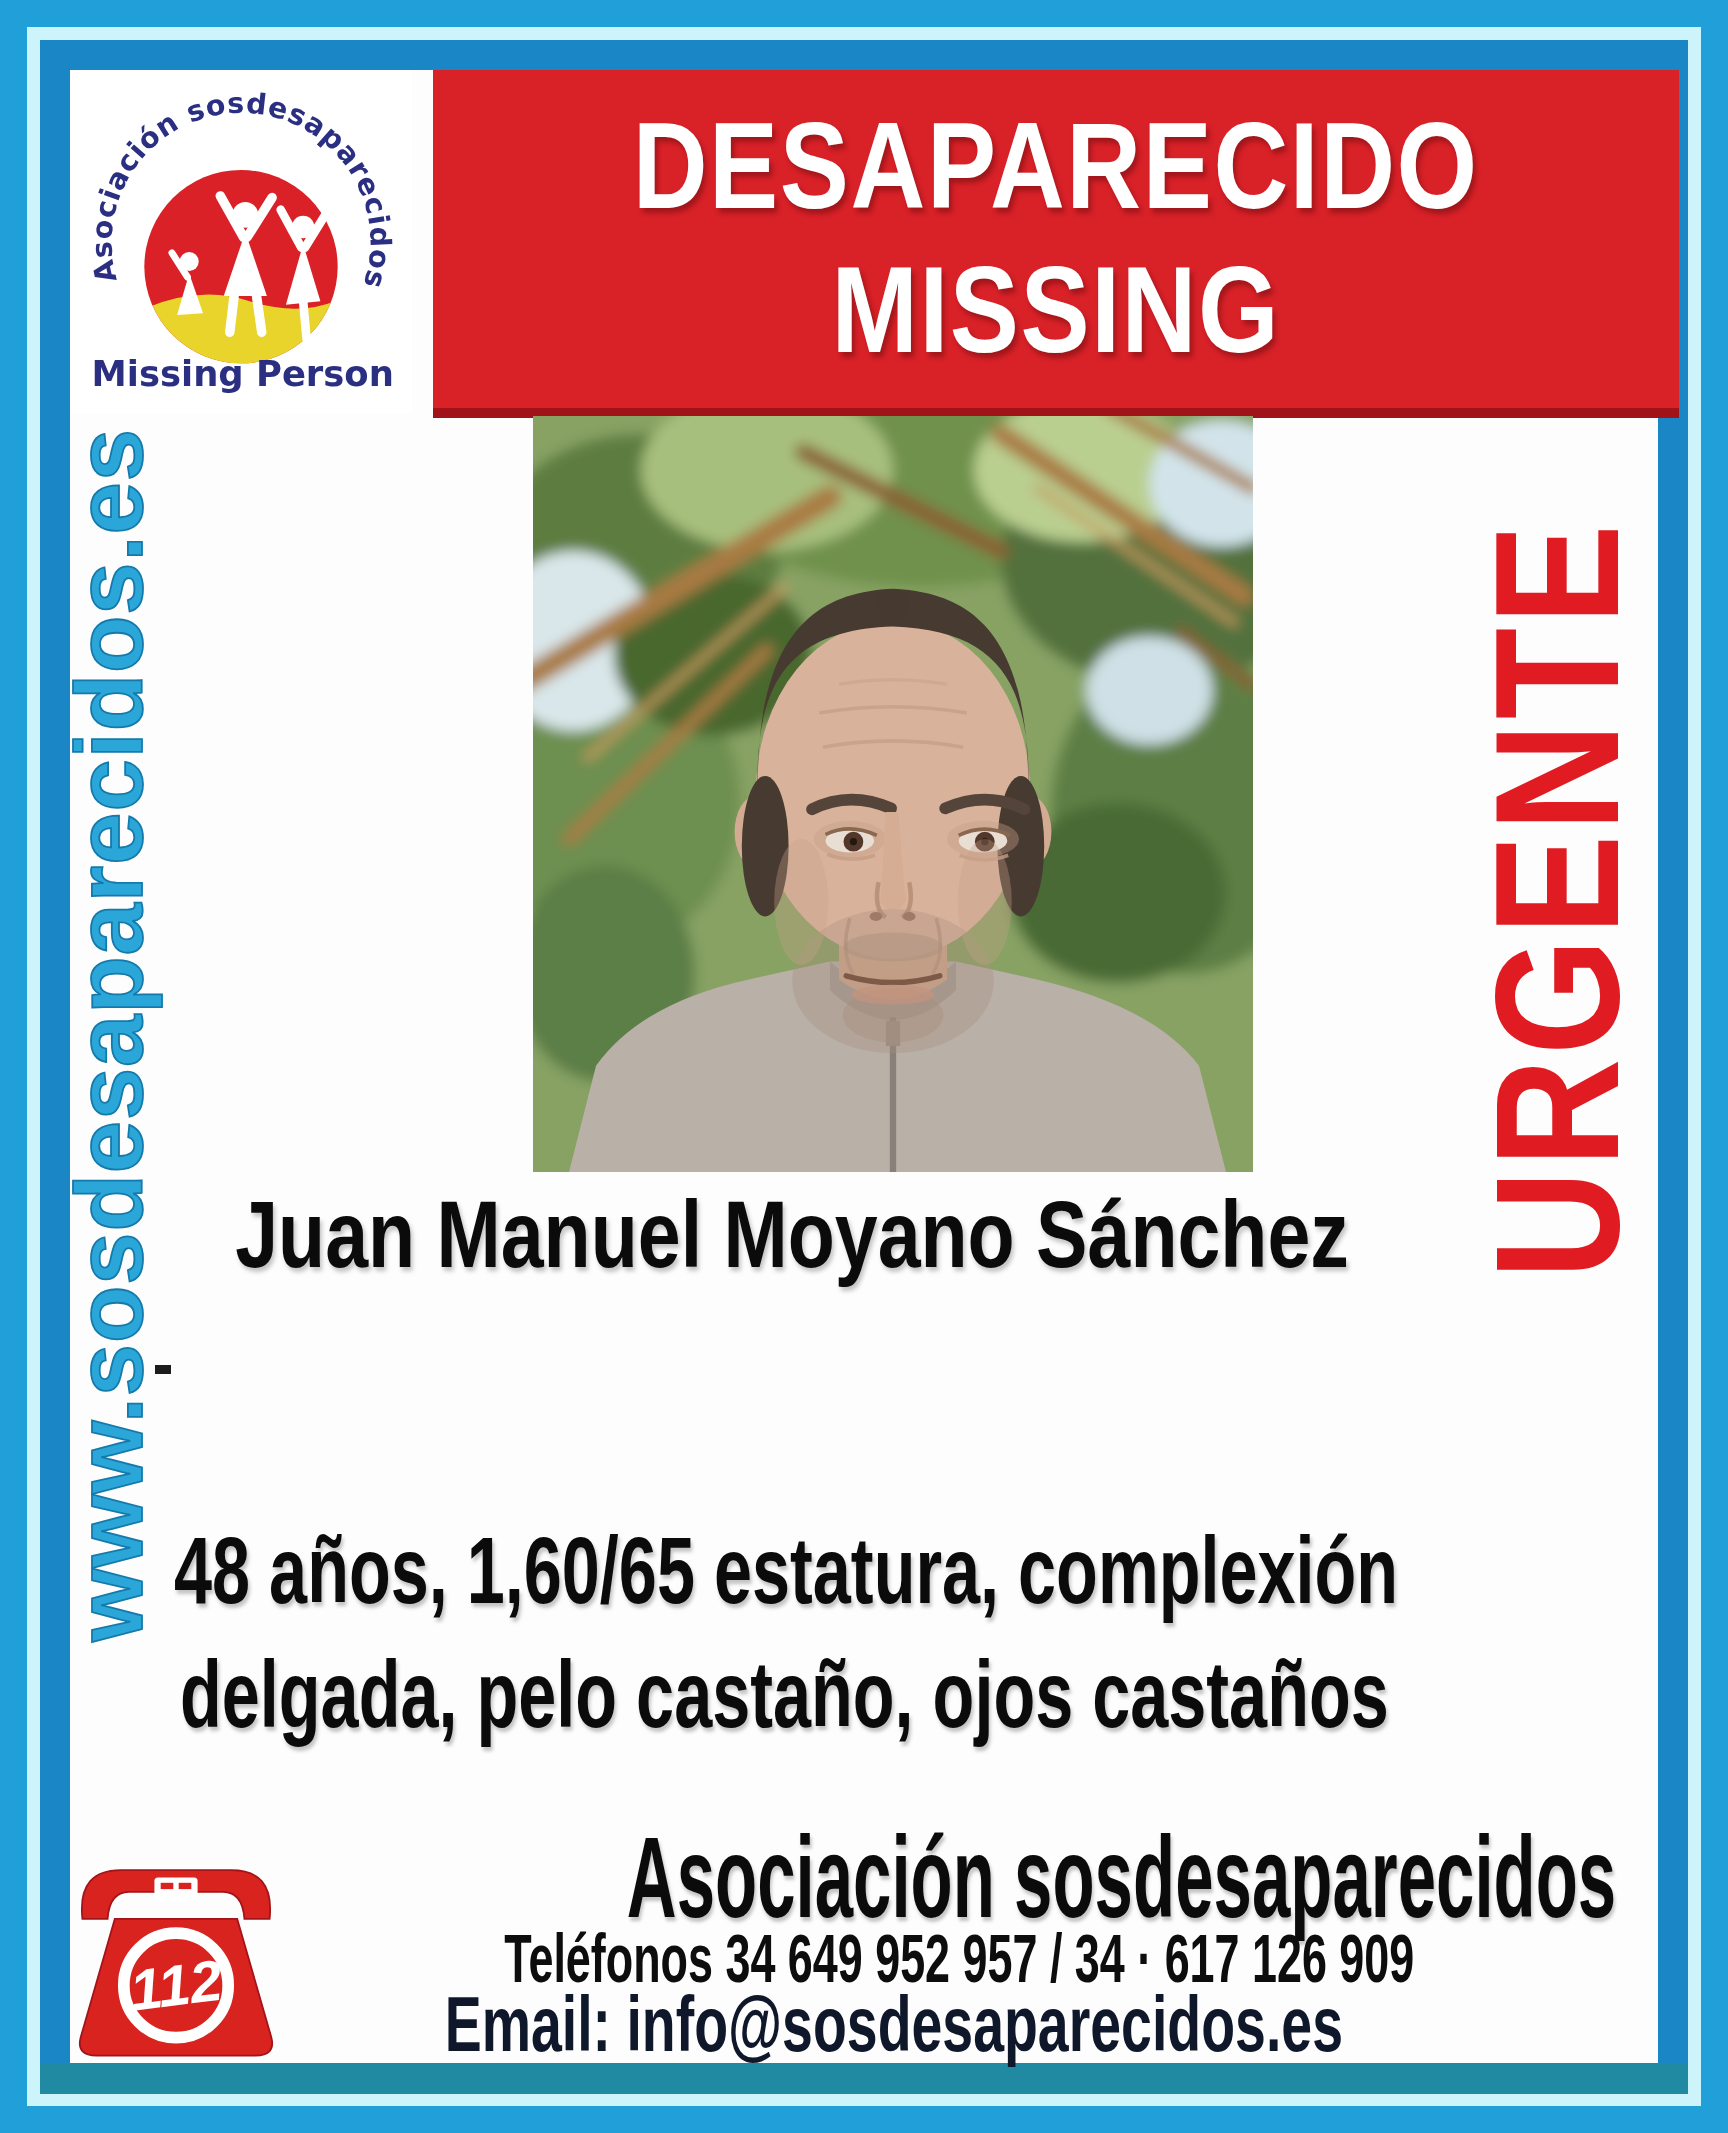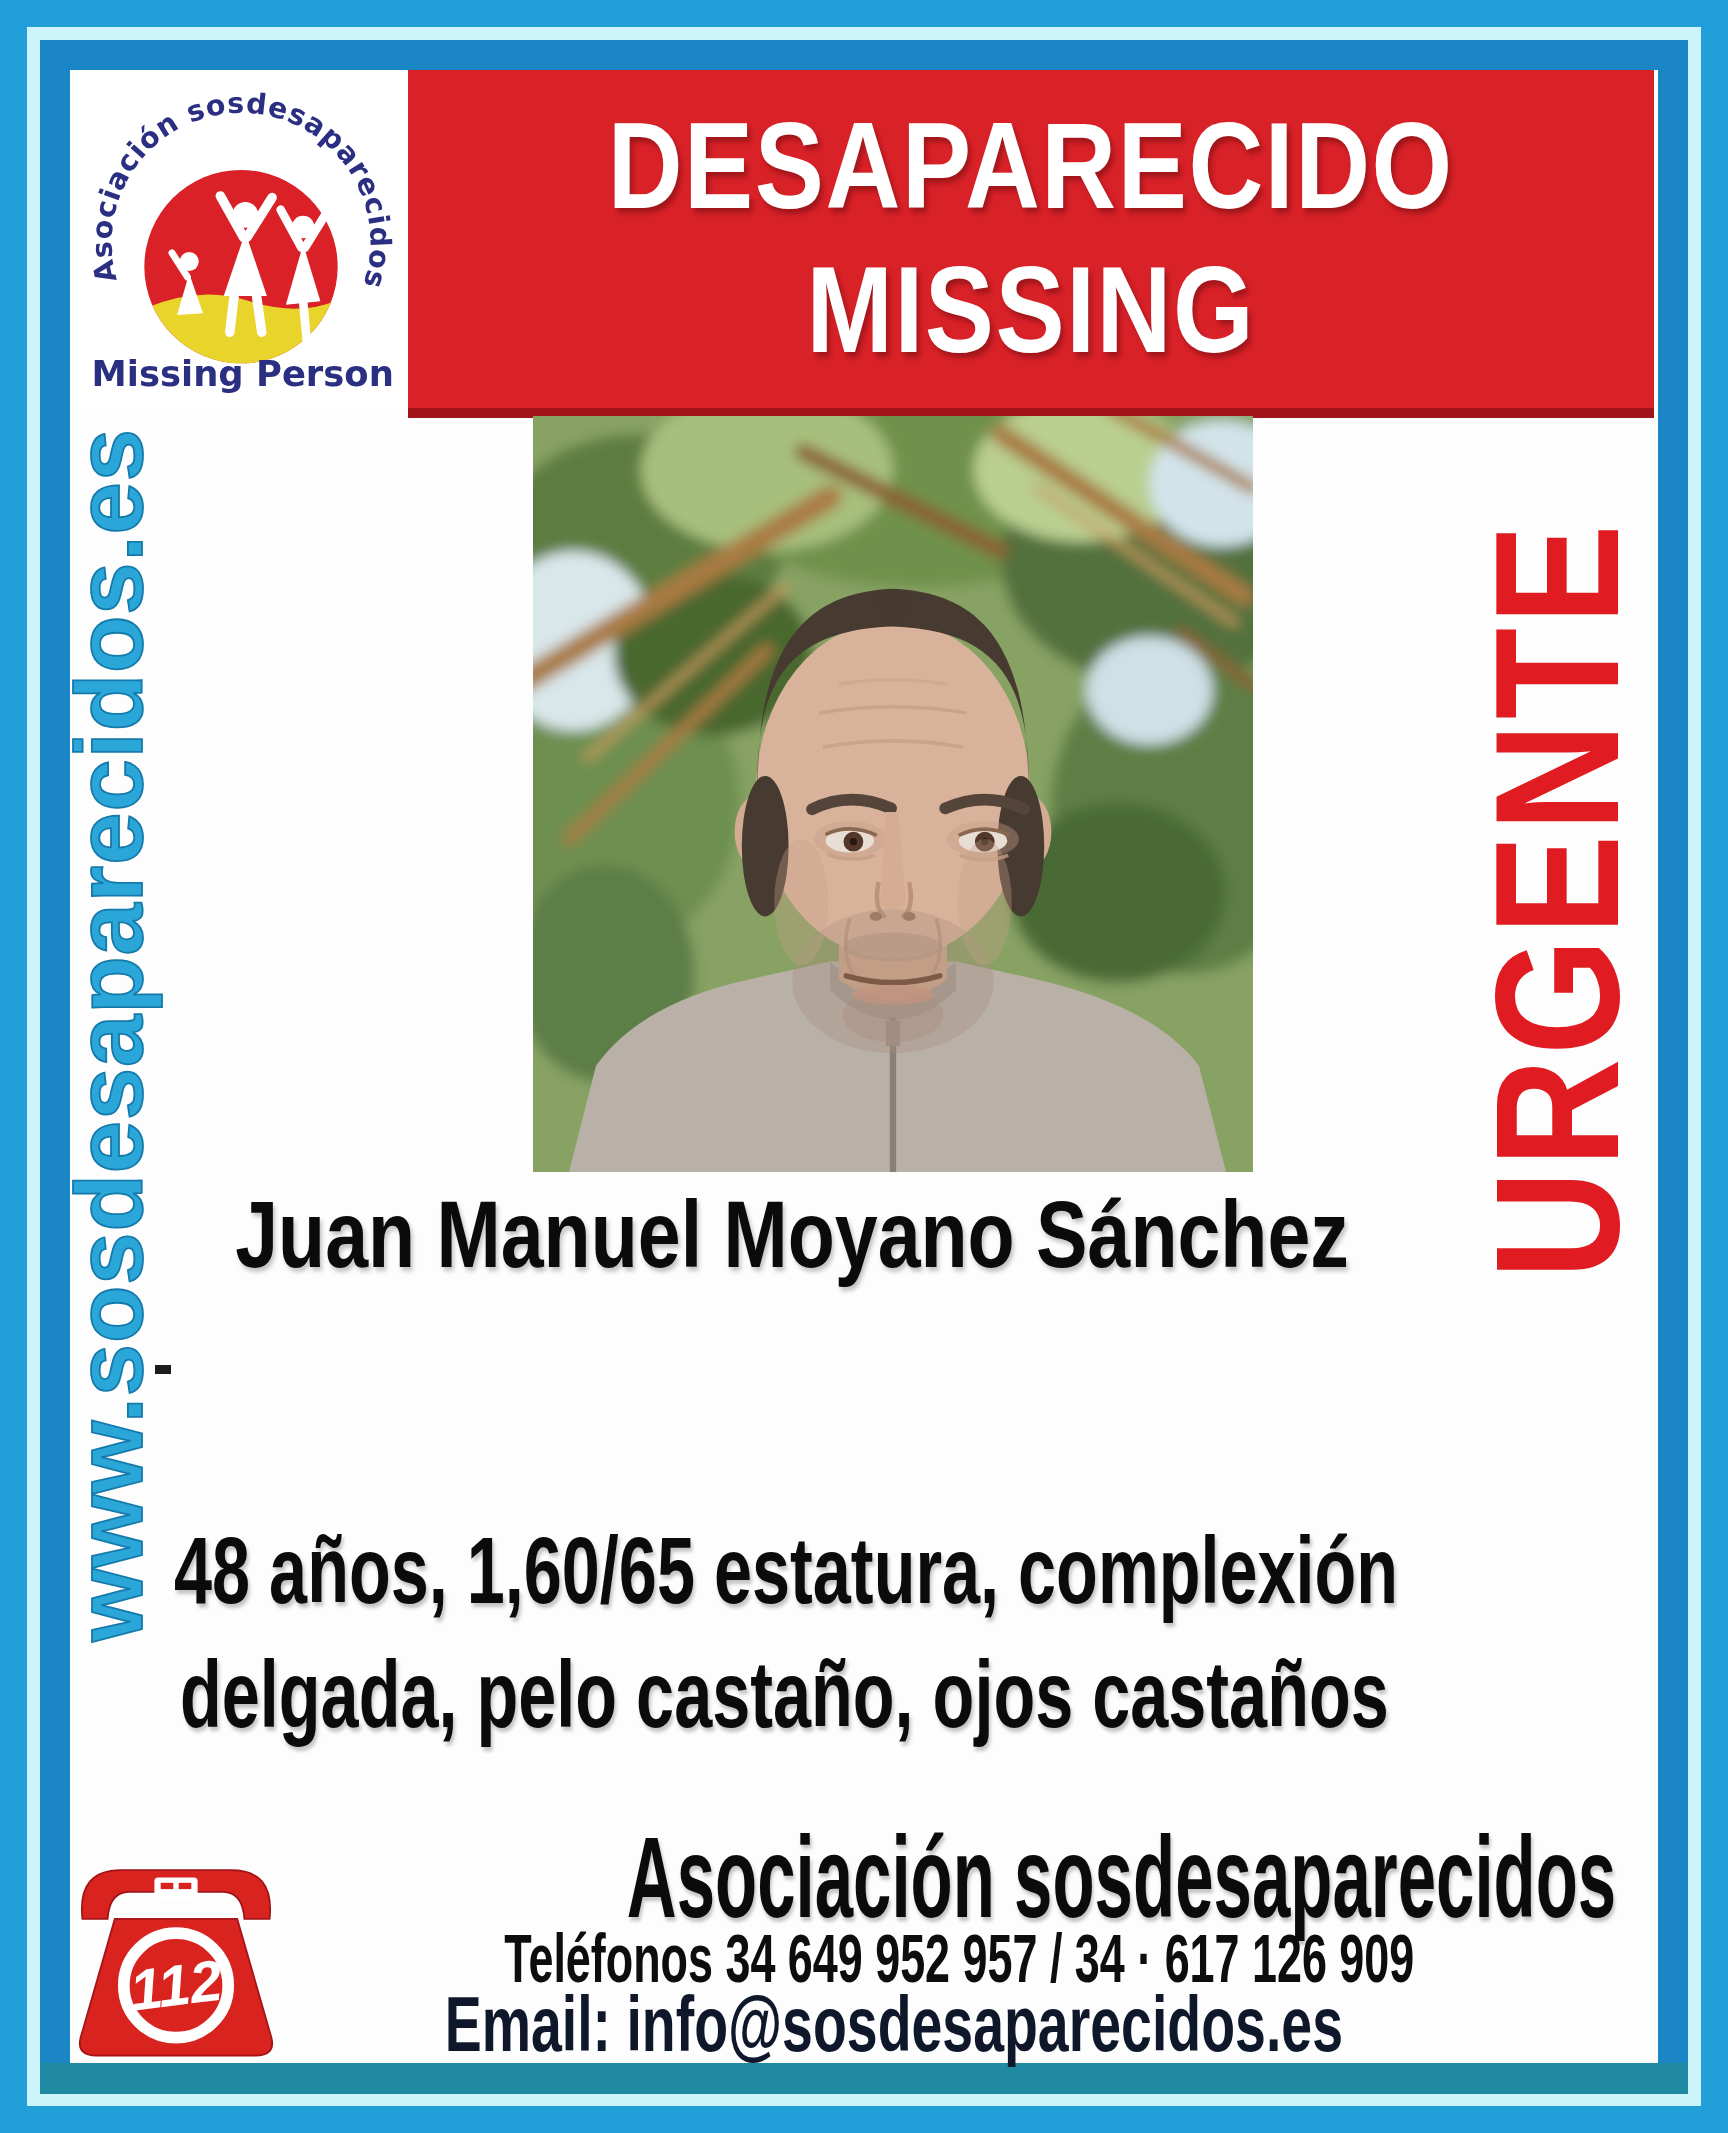--- a/index.html
+++ b/index.html
@@ -10,21 +10,21 @@
   
   .frame-line{position:absolute;inset:27px;background:#cdf4fa;}
   .frame-inner{position:absolute;inset:40px;background:#1b86c6;}
   .content{position:absolute;left:70px;top:70px;right:70px;bottom:70px;background:#fdfdfd;}
   .teal-strip{position:absolute;left:40px;right:40px;top:2063px;height:31px;background:#1f8aa2;}
 
   
   .logo-box{position:absolute;left:70px;top:70px;width:342px;height:344px;background:#ffffff;}
   .logo-box svg{position:absolute;left:7.2px;top:3.6px;}
   .banner{
-    position:absolute;left:408px;top:70px;width:1246px;height:338px;
+    position:absolute;left:433px;top:70px;width:1246px;height:338px;
     background:#d92128;border-bottom:10px solid #a21219;
     display:flex;flex-direction:column;align-items:center;justify-content:center;
   }
   .banner-line{
     color:#ffffff;font-weight:700;font-size:122px;line-height:1.18;
     letter-spacing:1.8px;display:inline-block;transform:scaleX(.85);
     text-shadow:3.6px 4.5px 5.4px rgba(90,10,10,.45);white-space:nowrap;
   }
 
   

